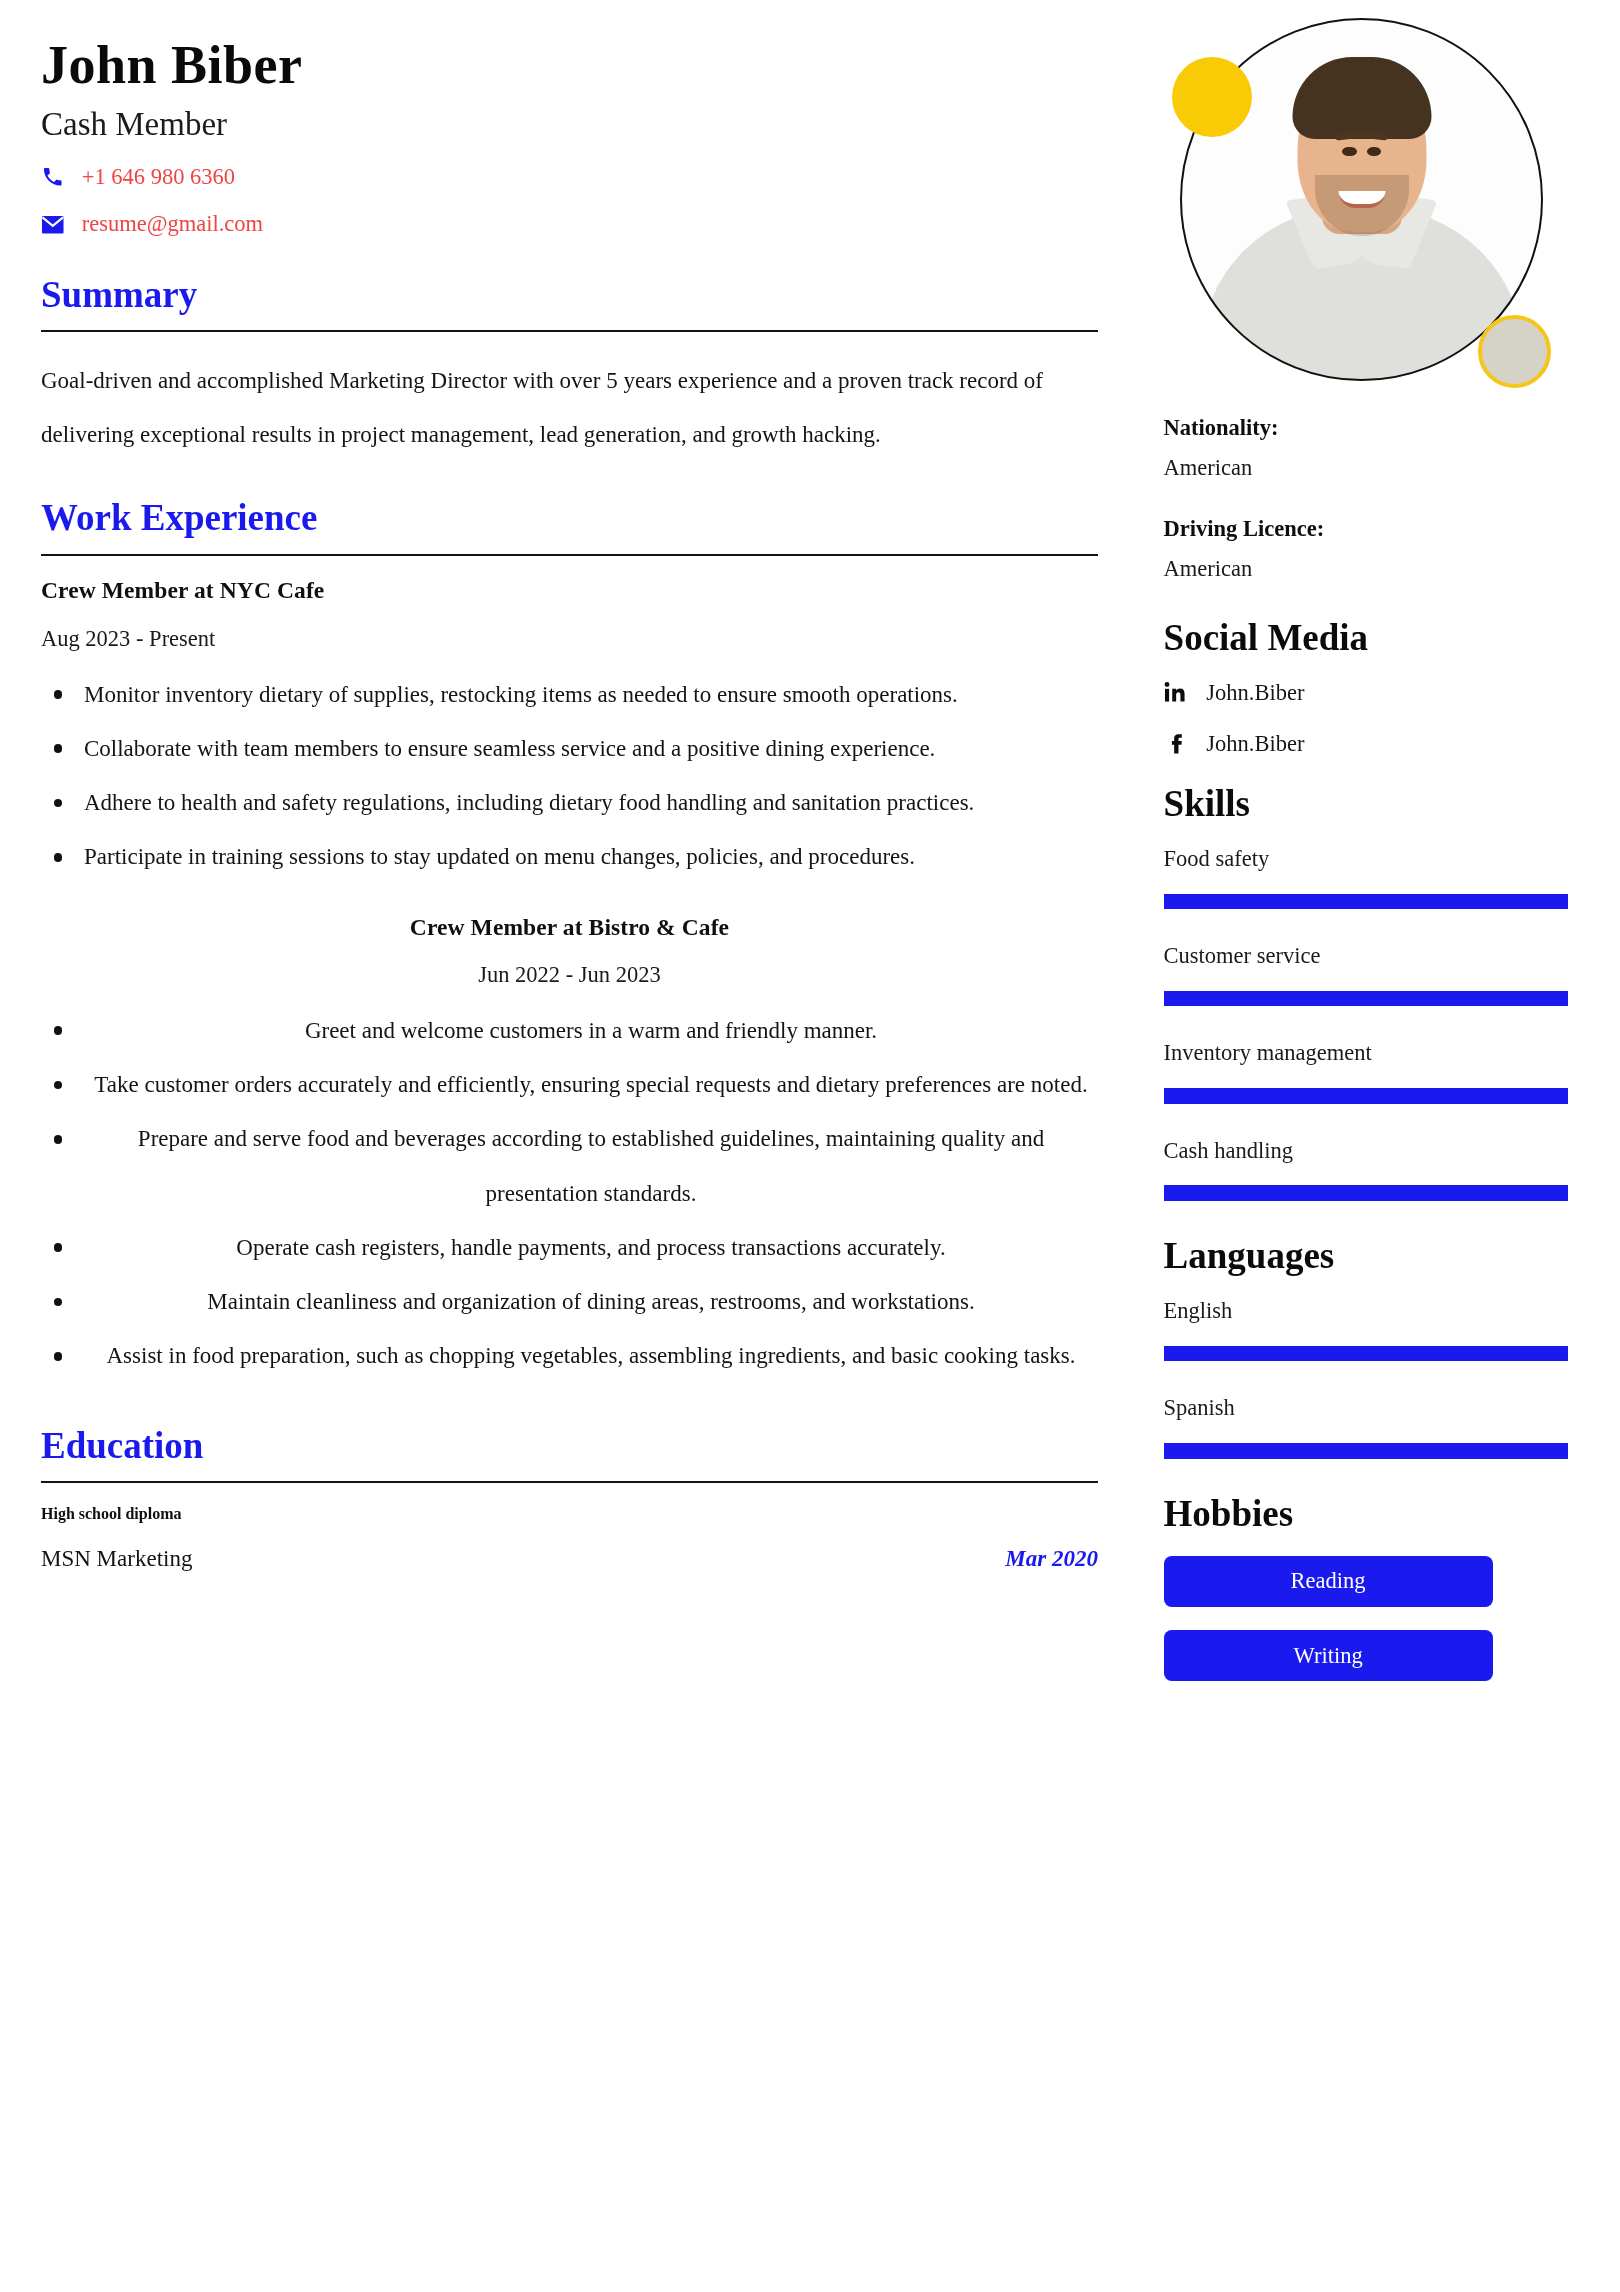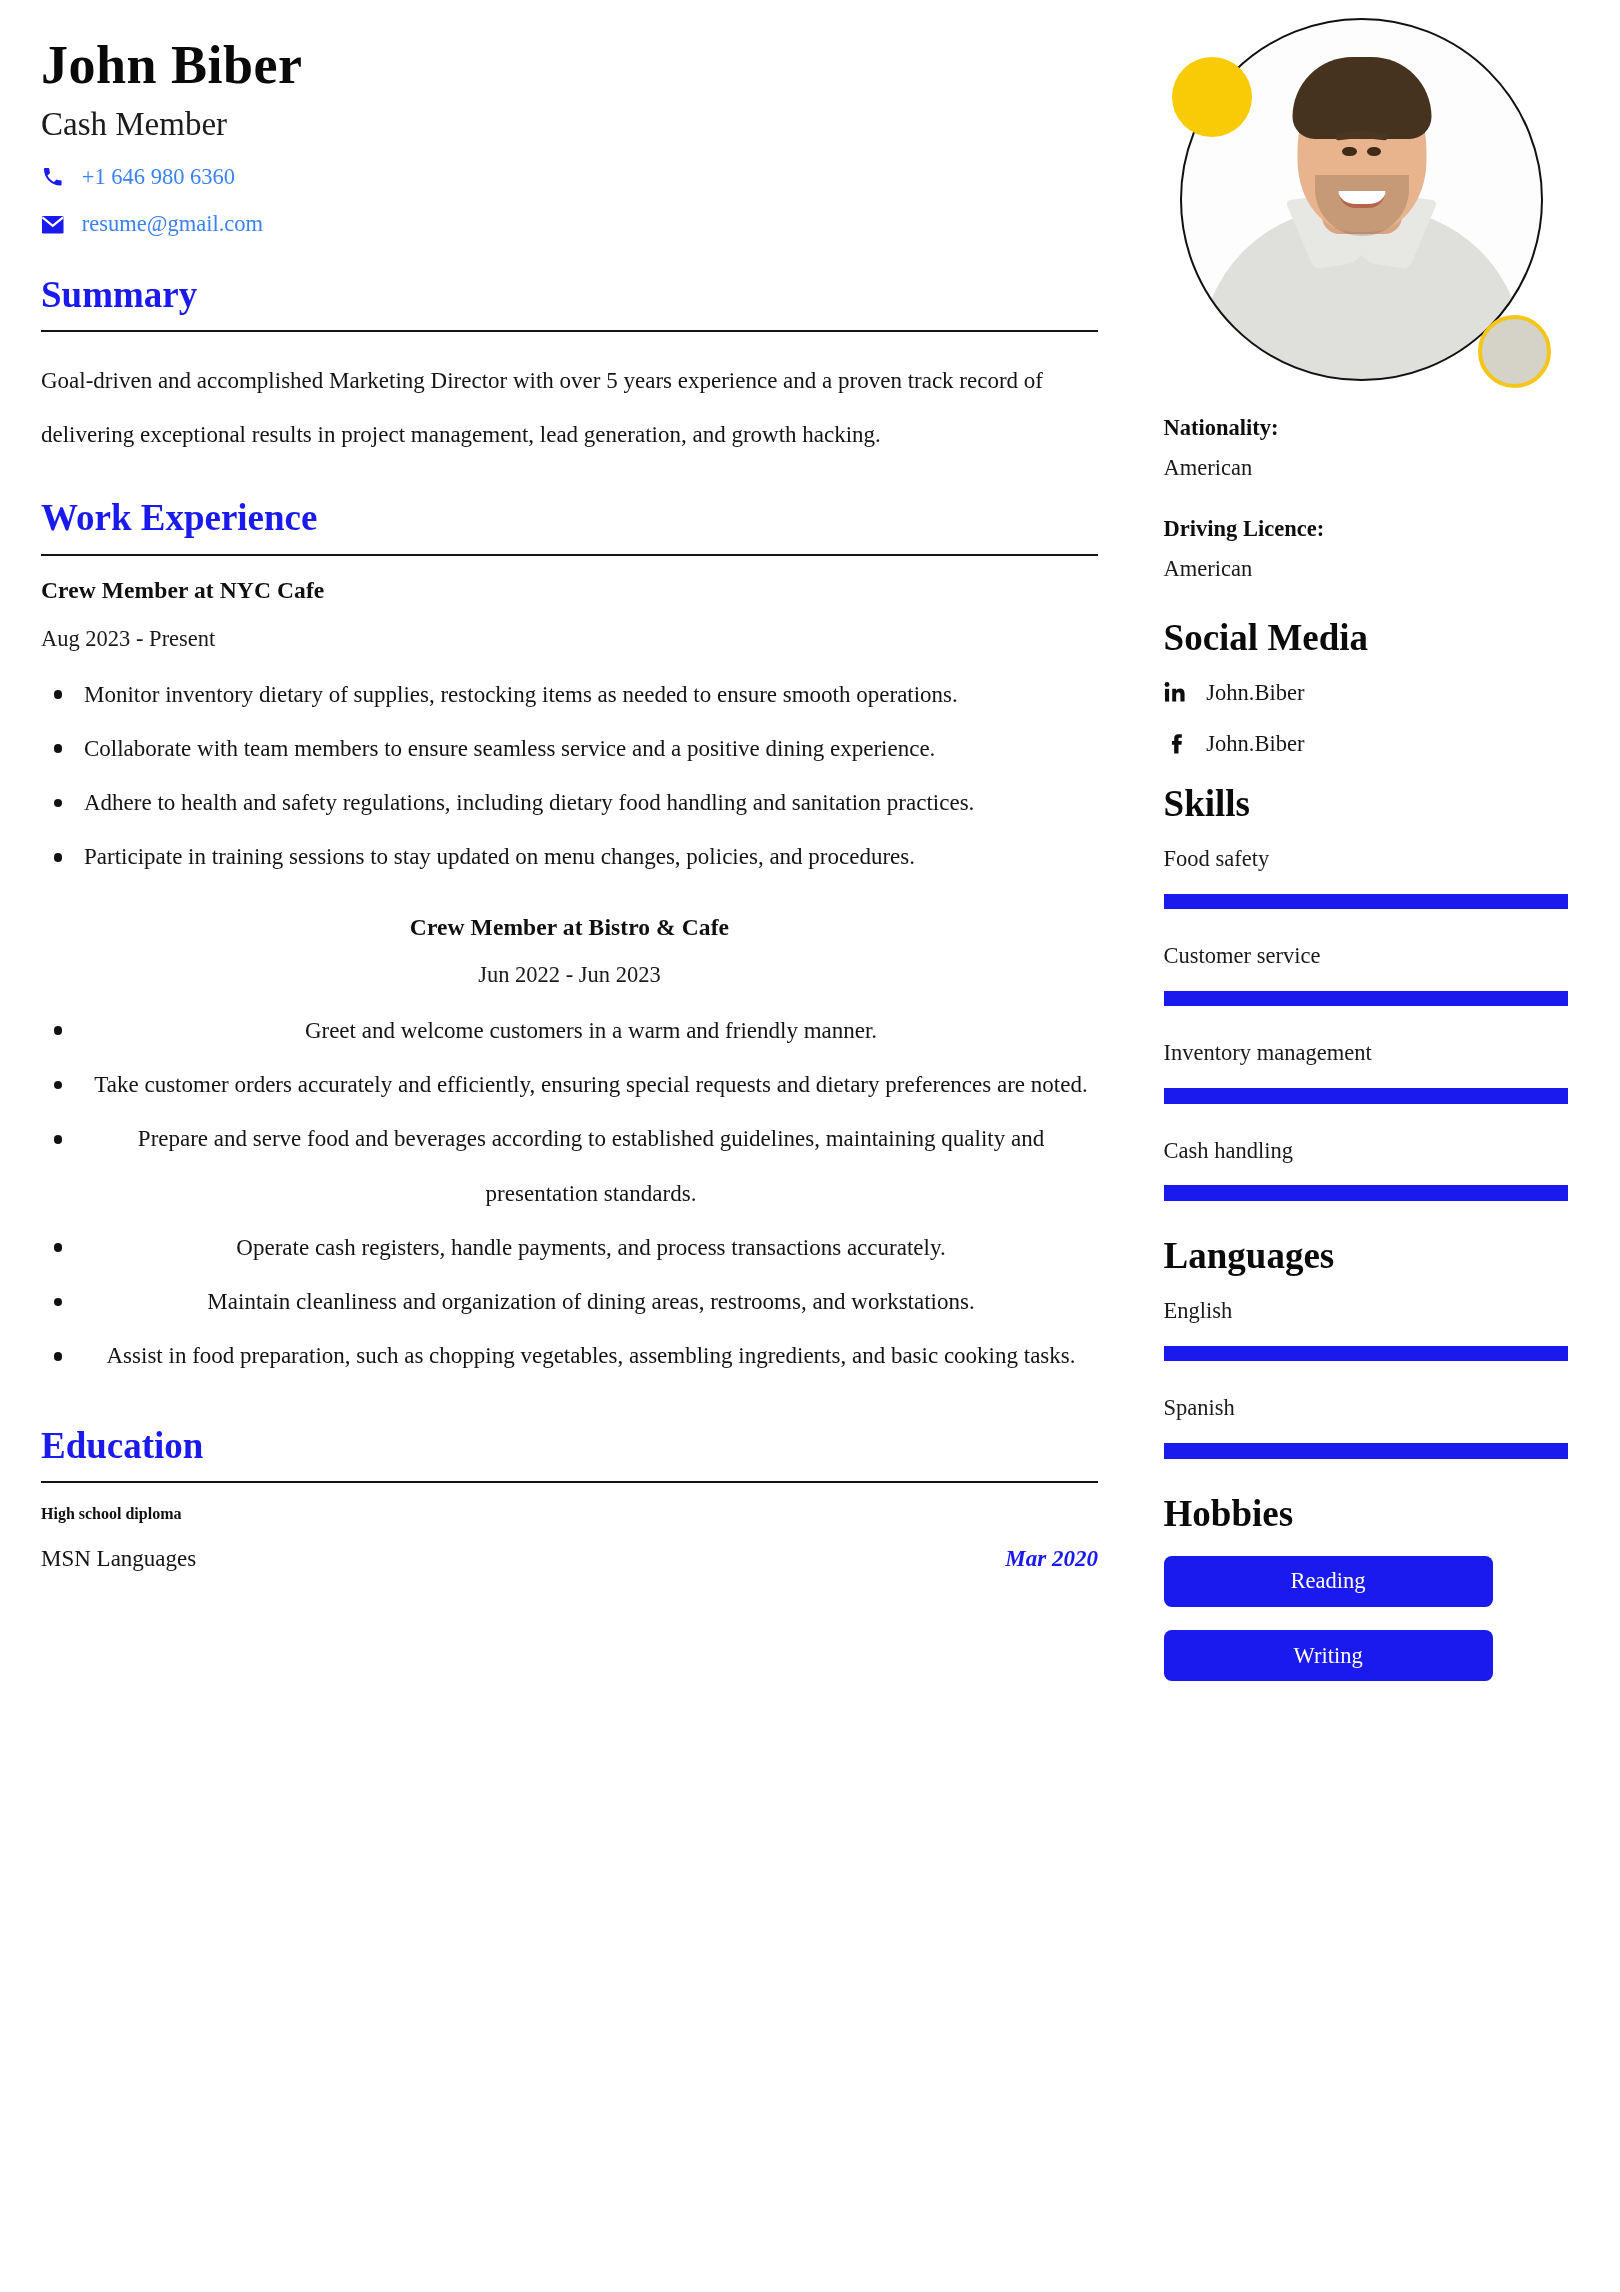--- a/index.html
+++ b/index.html
@@ -49,21 +49,21 @@
     font-weight: normal;
     color: #1c1c1c;
     line-height: 1.2;
     margin-bottom: 17.6px;
   }
 
   .contact-row {
     display: flex;
     align-items: center;
     font-size: 22.5px;
-    color: #3b82f6;
+    color: #ef4444;
     margin-bottom: 18.6px;
     height: 29px;
     text-align: center;
   }
 
   .contact-icon {
     width: 33px;
     min-width: 33px;
     display: flex;
     align-items: center;
@@ -425,21 +425,21 @@
           <li>Assist in food preparation, such as chopping vegetables, assembling ingredients, and basic cooking tasks.</li>
         </ul>
       </div>
     </div>
 
     <div class="section" style="margin-top:41px;">
       <div class="sec-head">Education</div>
       <hr class="sec-rule">
       <div class="edu-degree">High school diploma</div>
       <div class="edu-line">
-        <span class="edu-school">MSN Languages</span>
+        <span class="edu-school">MSN Marketing</span>
         <span class="edu-date">Mar 2020</span>
       </div>
     </div>
 
   </div>
 
   <div class="side-col">
 
     <div class="photo-wrap">
       <div class="photo-clip">

